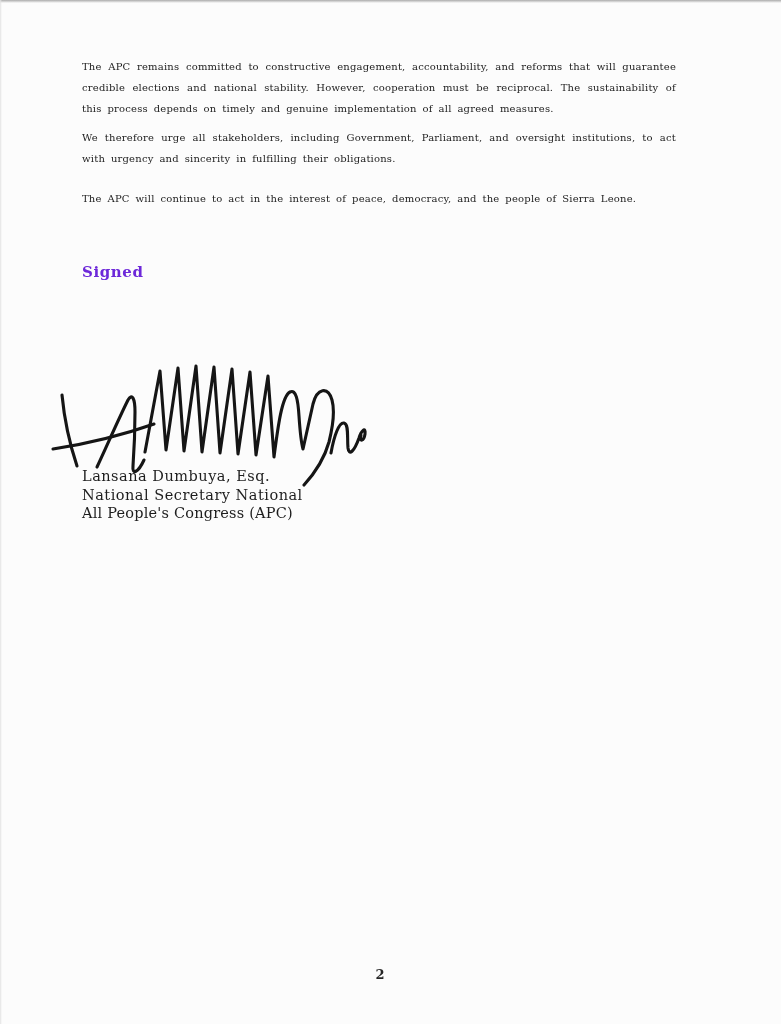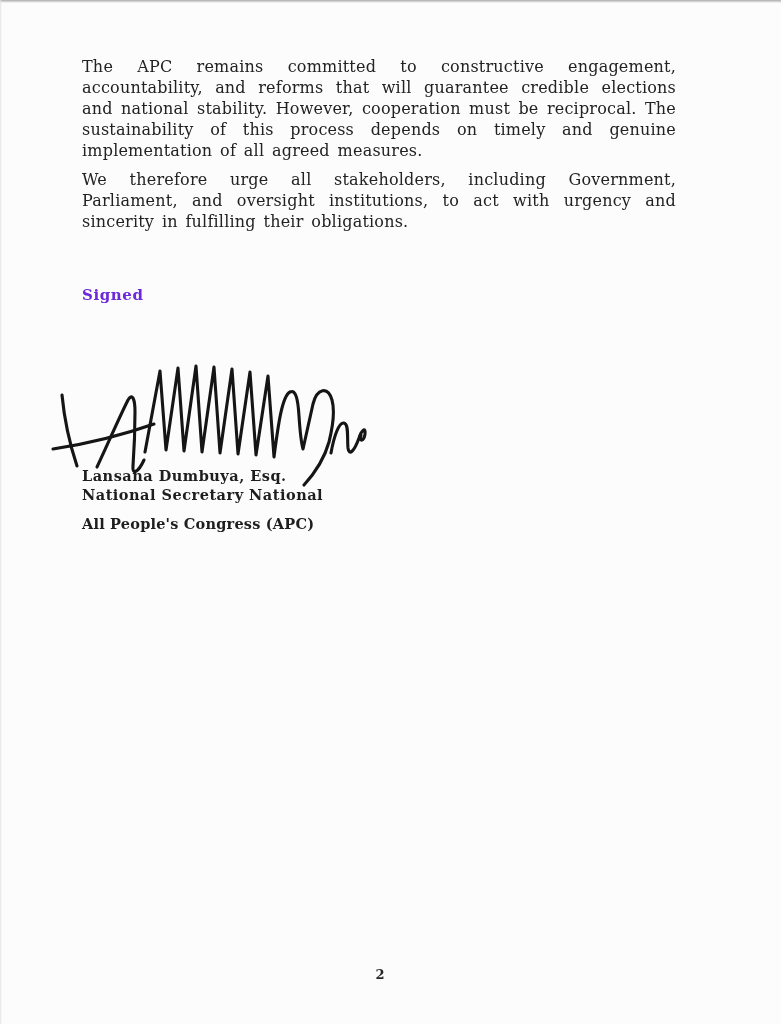--- a/index.html
+++ b/index.html
@@ -29,21 +29,21 @@
     width: 2px;
     background: linear-gradient(to right, #e3e3e3, rgba(230,230,230,0));
   }
   .content {
     position: absolute;
     left: 82px;
     top: 0;
     width: 594px;
   }
   .para {
-    font-size: 16px;
+    font-size: 10px;
     line-height: 21px;
     text-align: justify;
     text-justify: inter-word;
     margin: 0;
     word-spacing: 2.5px;
     letter-spacing: 0.2px;
     color: #222222;
   }
   .para-1 { margin-top: 56px; }
   .para-2 { margin-top: 8px; }
@@ -65,27 +65,26 @@
   }
   .signatory-block {
     position: absolute;
     left: 82px;
     top: 467px;
     font-size: 14.5px;
     line-height: 18.5px;
     color: #1e1e1e;
   }
   .signatory-name, .signatory-title {
-    font-weight: bold;
+    font-weight: normal;
     letter-spacing: 0.5px;
   }
   .signatory-org {
-    font-weight: bold;
+    font-weight: normal;
     letter-spacing: 0.2px;
-    margin-top: 11px;
   }
   .page-number {
     position: absolute;
     top: 967px;
     left: 0;
     width: 760px;
     text-align: center;
     font-size: 13px;
     font-weight: bold;
     color: #252525;
@@ -95,20 +94,21 @@
 <body>
 
 <div class="page">
 
   <div class="page-top-edge"></div>
   <div class="page-left-edge"></div>
 
   <div class="content">
     <p class="para para-1">The APC remains committed to constructive engagement, accountability, and reforms that will guarantee credible elections and national stability. However, cooperation must be reciprocal. The sustainability of this process depends on timely and genuine implementation of all agreed measures.</p>
     <p class="para para-2">We therefore urge all stakeholders, including Government, Parliament, and oversight institutions, to act with urgency and sincerity in fulfilling their obligations.</p>
+    <p class="para para-3">The APC will continue to act in the interest of peace, democracy, and the people of Sierra Leone.</p>
     <div class="signed-label">Signed</div>
   </div>
 
   <svg class="signature-svg" viewBox="0 0 340 135" xmlns="http://www.w3.org/2000/svg">
     <g fill="none" stroke="#151515" stroke-width="3.1" stroke-linecap="round" stroke-linejoin="round">
 
       <path d="M 14 39 C 16 60, 21 86, 29 110"></path>
 
       <path d="M 5 93 C 38 88, 72 80, 106 68"></path>
 

